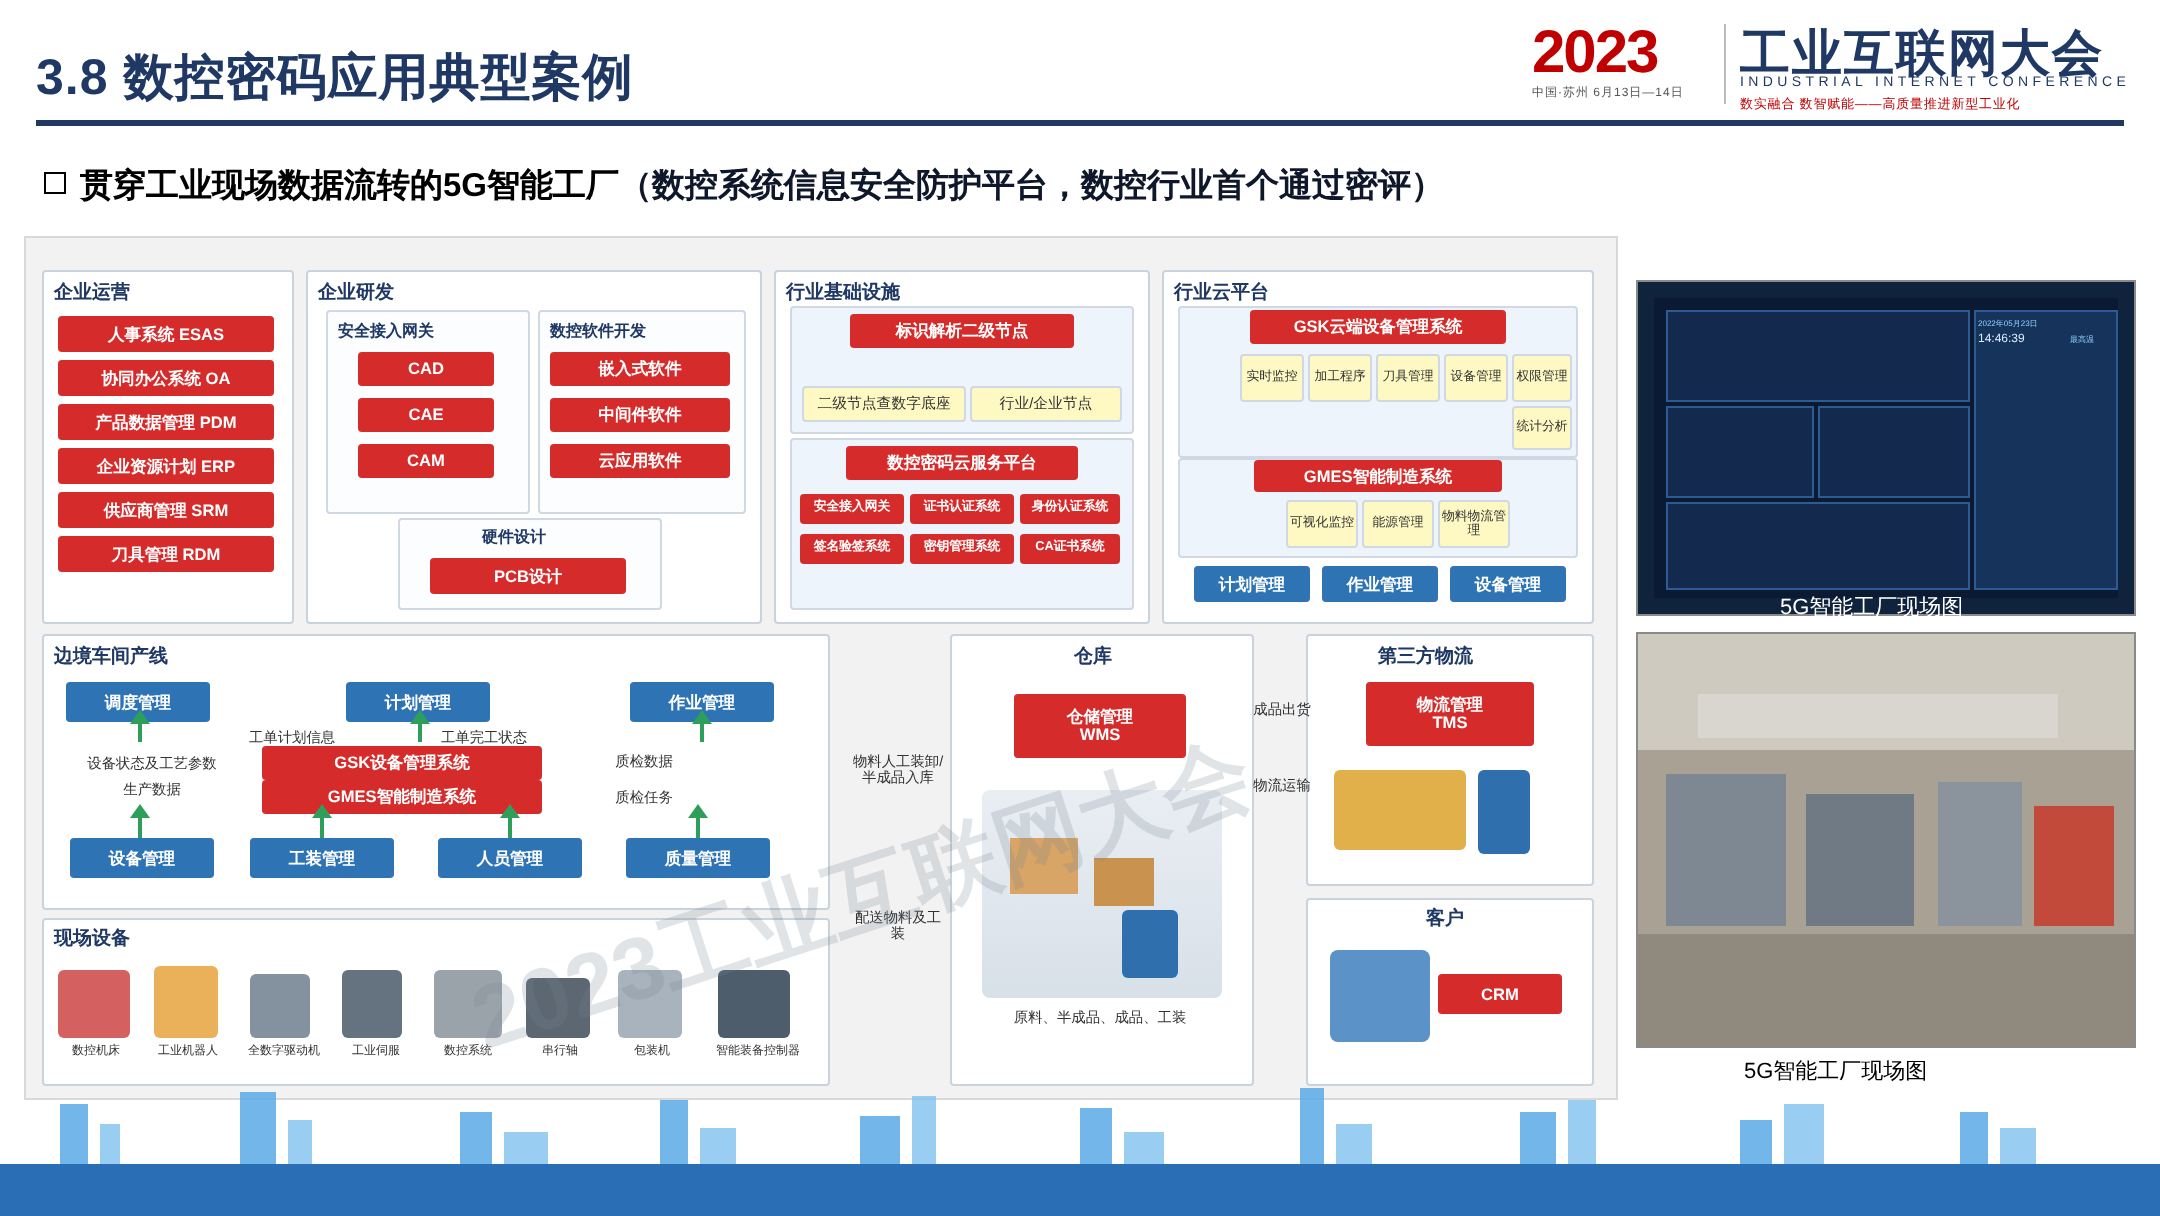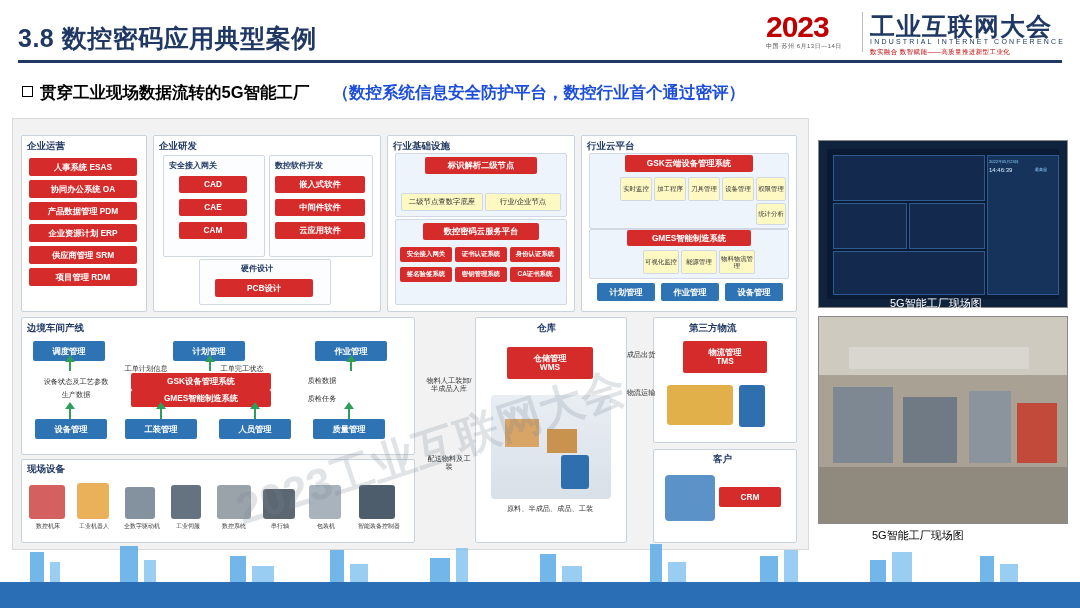--- a/index.html
+++ b/index.html
@@ -13,21 +13,21 @@
   .logo .year{position:absolute;left:0;top:2px;font-size:30px;font-weight:bold;color:#c00000;letter-spacing:-1px;}
   .logo .yearsub{position:absolute;left:0;top:34px;font-size:6px;color:#555;letter-spacing:.5px;}
   .logo .cn{position:absolute;left:104px;top:2px;font-size:25px;font-weight:bold;color:#1f3864;letter-spacing:1px;}
   .logo .en{position:absolute;left:104px;top:30px;font-size:7px;color:#1f3864;letter-spacing:2.2px;}
   .logo .en2{position:absolute;left:104px;top:40px;font-size:6.5px;color:#c00000;letter-spacing:.4px;}
   .logo .divider{position:absolute;left:96px;top:4px;width:1px;height:40px;background:#bbb;}
 
   
   .subtitle{position:absolute;left:22px;top:82px;font-size:16.5px;font-weight:bold;color:#000;}
   .subtitle .sq{display:inline-block;width:9px;height:9px;border:1.6px solid #000;margin-right:7px;vertical-align:1px;}
-  .subtitle .red{color:#1d4ed8;margin-left:23px;}
+  .subtitle .red{color:#0f172a;}
 
   
   .diagram{position:absolute;left:12px;top:118px;width:795px;height:430px;background:#f2f2f2;border:1px solid #d9d9d9;}
   .panel{position:absolute;background:#ffffff;border:1px solid #c9d3dd;border-radius:2px;}
   .panel-label{position:absolute;font-size:9.5px;font-weight:bold;color:#1f3864;}
   .redbar{position:absolute;background:#d62b2b;color:#fff;font-size:8.3px;font-weight:bold;display:flex;align-items:center;justify-content:center;border-radius:2px;text-align:center;line-height:1.05;}
   .bluebar{position:absolute;background:#2e74b5;color:#fff;font-size:8.3px;font-weight:bold;display:flex;align-items:center;justify-content:center;border-radius:2px;text-align:center;line-height:1.05;}
   .whitebox{position:absolute;background:#fef9c3;border:1px solid #cfd8e3;border-radius:2px;font-size:7.4px;color:#333;display:flex;align-items:center;justify-content:center;text-align:center;line-height:1.1;}
   .plainlabel{position:absolute;font-size:7.2px;color:#333;line-height:1.15;text-align:center;}
   .innerbox{position:absolute;border:1px solid #cfd8e3;border-radius:2px;background:#fbfdff;}
@@ -80,21 +80,21 @@
 
   <div class="diagram">
 
     <div class="panel" style="left:8px;top:16px;width:124px;height:175px;"></div>
     <div class="panel-label" style="left:14px;top:21px;">企业运营</div>
     <div class="redbar" style="left:16px;top:39px;width:108px;height:18px;">人事系统  ESAS</div>
     <div class="redbar" style="left:16px;top:61px;width:108px;height:18px;">协同办公系统  OA</div>
     <div class="redbar" style="left:16px;top:83px;width:108px;height:18px;">产品数据管理 PDM</div>
     <div class="redbar" style="left:16px;top:105px;width:108px;height:18px;">企业资源计划  ERP</div>
     <div class="redbar" style="left:16px;top:127px;width:108px;height:18px;">供应商管理  SRM</div>
-    <div class="redbar" style="left:16px;top:149px;width:108px;height:18px;">项目管理  RDM</div>
+    <div class="redbar" style="left:16px;top:149px;width:108px;height:18px;">刀具管理  RDM</div>
 
     <div class="panel" style="left:140px;top:16px;width:226px;height:175px;"></div>
     <div class="panel-label" style="left:146px;top:21px;">企业研发</div>
 
     <div class="innerbox" style="left:150px;top:36px;width:100px;height:100px;"></div>
     <div class="innertitle" style="left:156px;top:41px;">安全接入网关</div>
     <div class="redbar" style="left:166px;top:57px;width:68px;height:17px;">CAD</div>
     <div class="redbar" style="left:166px;top:80px;width:68px;height:17px;">CAE</div>
     <div class="redbar" style="left:166px;top:103px;width:68px;height:17px;">CAM</div>
 

